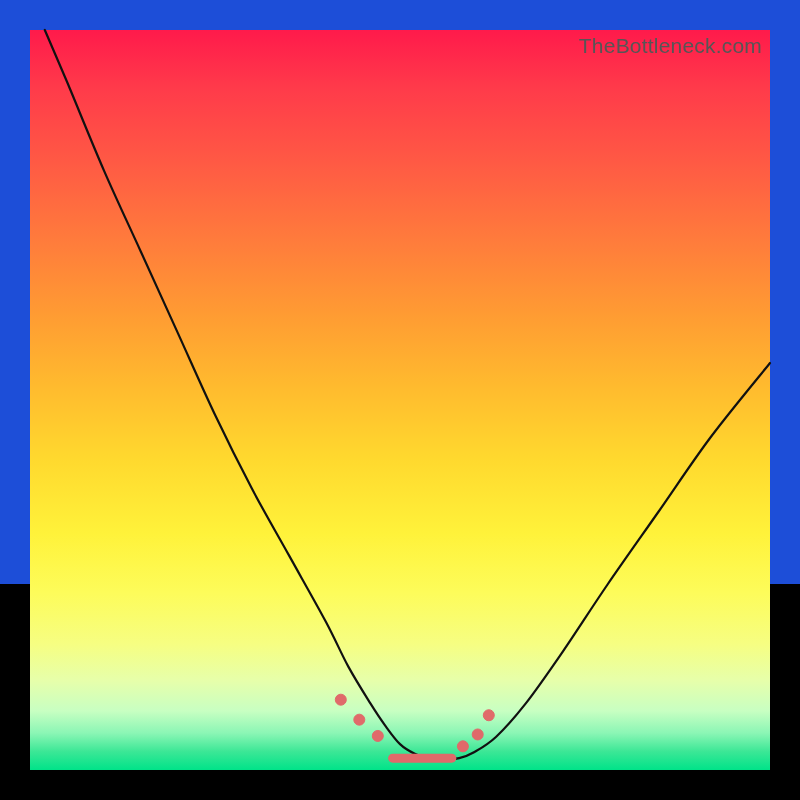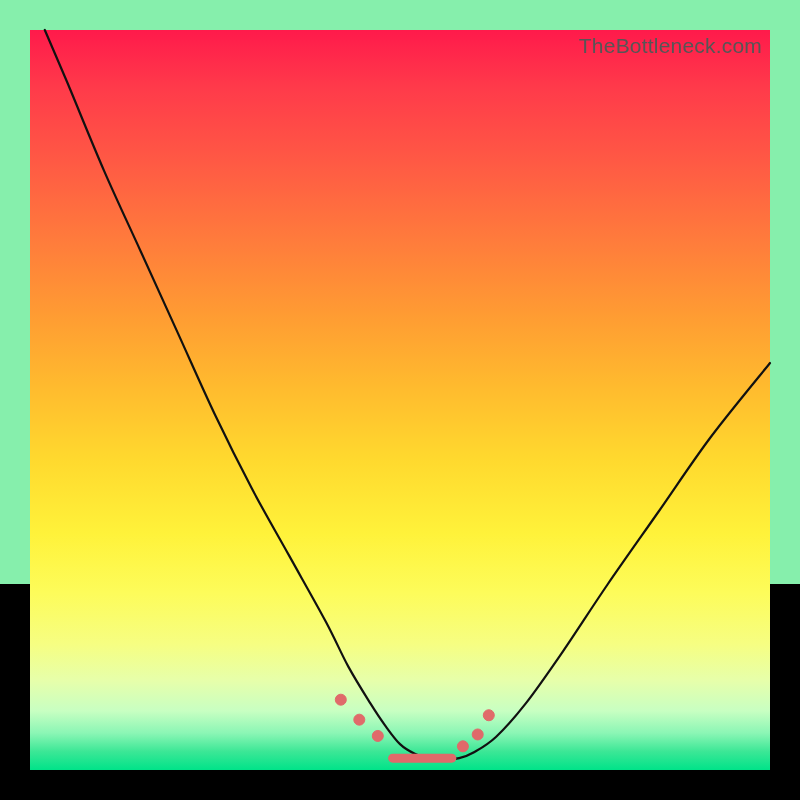--- a/index.html
+++ b/index.html
@@ -8,21 +8,21 @@
     width: 800px;
     height: 800px;
     overflow: hidden;
     background: #000;
     font-family: Arial, Helvetica, sans-serif;
   }
   .frame {
     position: relative;
     width: 800px;
     height: 584px;
-    background: #86efac;
+    background: #1d4ed8;
   }
   .plot-area {
     position: absolute;
     left: 30px;
     top: 30px;
     width: 740px;
     height: 740px;
     
     background: linear-gradient(
       to bottom,

